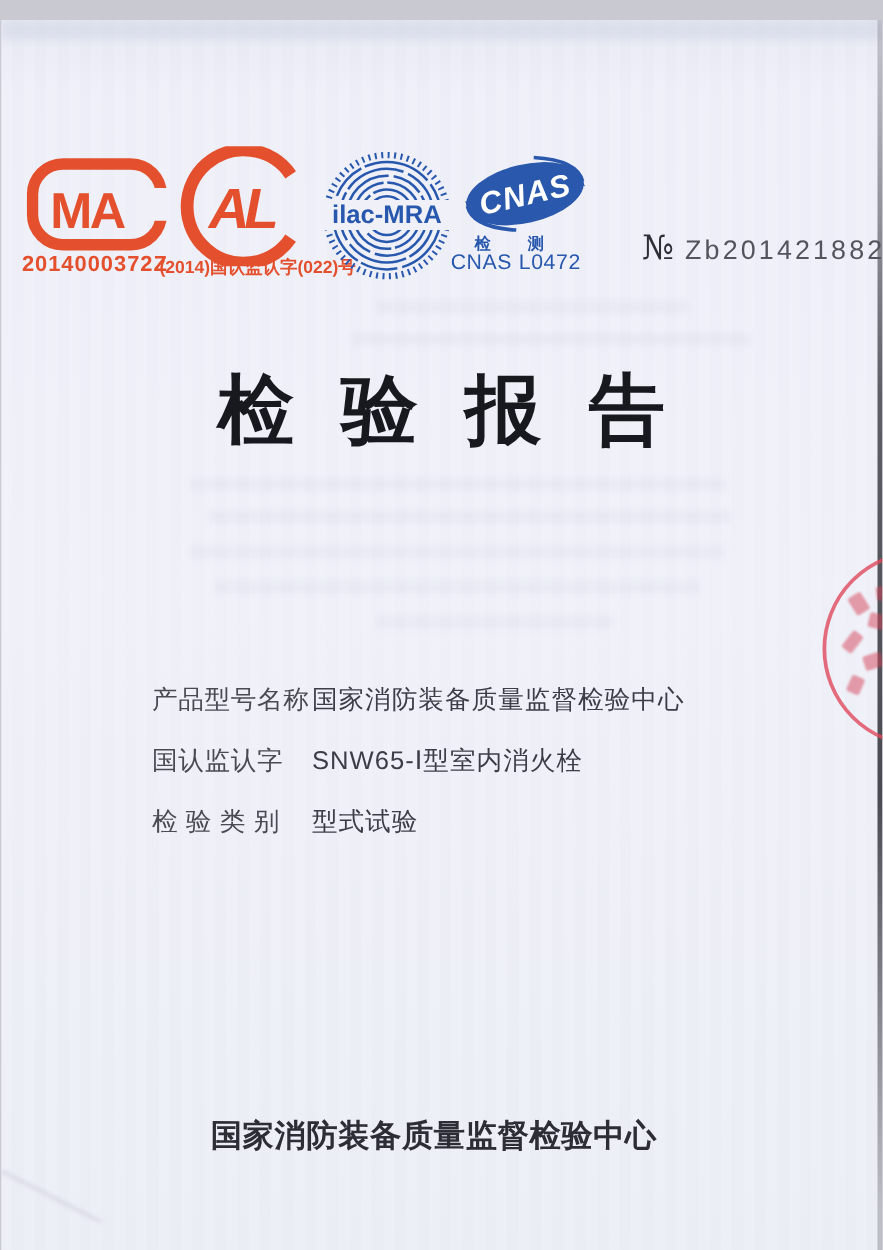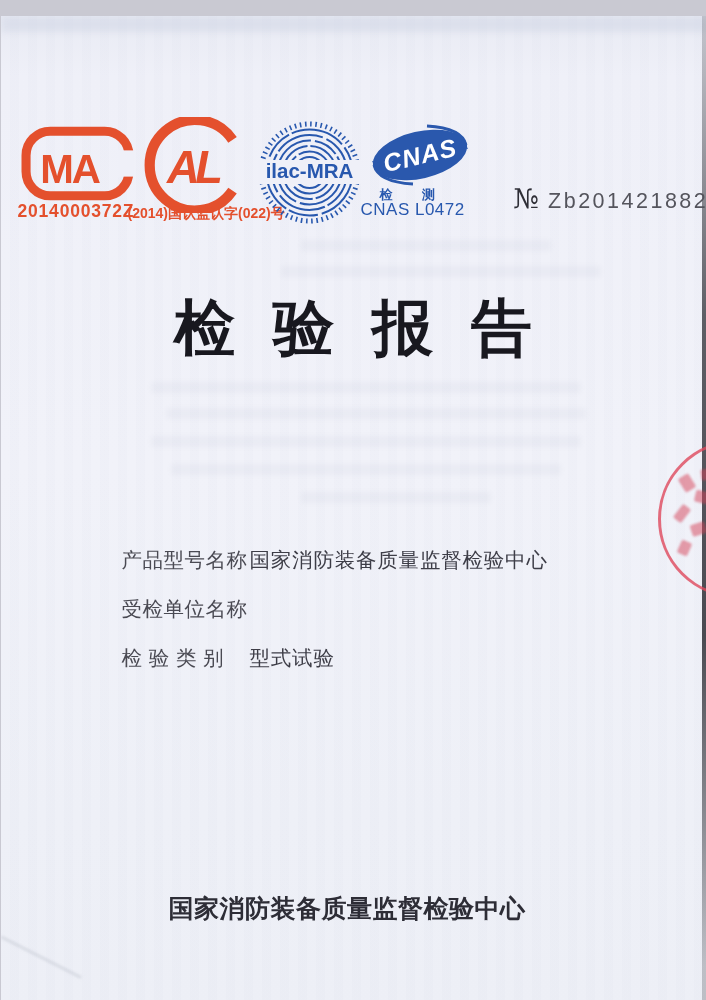--- a/index.html
+++ b/index.html
@@ -186,21 +186,22 @@
     <div class="seal-mark" style="left:18px;top:98px;width:11px;height:14px;transform:rotate(24deg);"></div>
     <div class="seal-mark" style="left:40px;top:26px;width:11px;height:11px;transform:rotate(-8deg);"></div>
   </div>
 
   <div class="fields">
     <div class="field-row">
       <span class="field-label">产品型号名称</span>
       <span class="field-value">国家消防装备质量监督检验中心</span>
     </div>
     <div class="field-row">
-      <span class="field-label">受检单位名称</span>
+      <span class="field-label">国认监认字</span>
+      <span class="field-value">SNW65-Ⅰ型室内消火栓</span>
     </div>
     <div class="field-row">
       <span class="field-label">检 验 类 别</span>
       <span class="field-value">型式试验</span>
     </div>
   </div>
 
   <div class="issuer">国家消防装备质量监督检验中心</div>
 
 </div>

